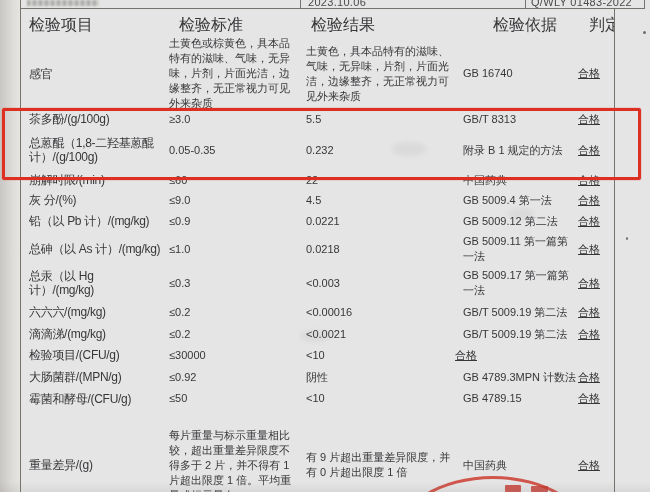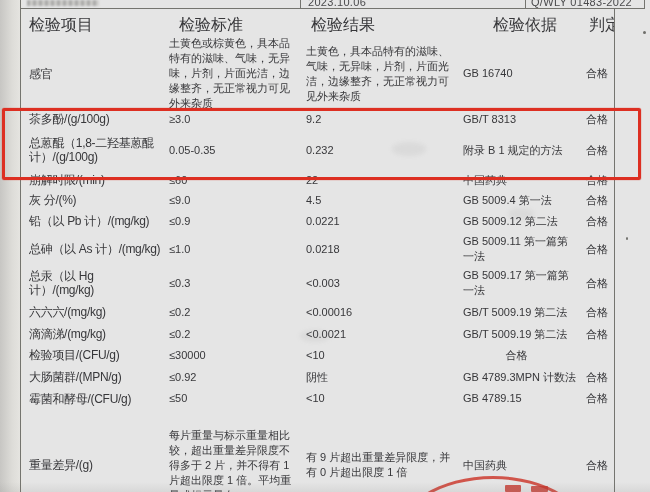--- a/index.html
+++ b/index.html
@@ -39,21 +39,21 @@
   #header-row{position:relative;height:28px;font-size:16px;}
   #header-row span{position:absolute;top:7px;white-space:nowrap;}
   .trow{
     display:grid;
     grid-template-columns:140px 137px 157px 123px 38px;
     align-items:center;
     font-size:11px;
   }
   .cell{padding-left:8px;line-height:15px;}
   .c-item{font-size:12px;letter-spacing:-0.3px;line-height:14px;}
-  .c-verdict{padding-left:0;text-align:center;}
+  .c-verdict{padding-left:0;text-align:left;text-decoration:underline;}
   .r0{height:72px}.r1{height:22px}.r2{height:40px}.r3{height:20px}
   .r4{height:20px}.r5{height:22px}.r6{height:34px}.r7{height:34px}
   .r8{height:24px}.r9{height:20px}.r10{height:22px}.r11{height:22px}
   .r12{height:21px}.r13{height:112px}
   
   #highlight-box{
     position:absolute;left:2px;top:108px;width:633px;height:66px;
     border:3px solid #dd2f22;border-radius:2px;
     box-shadow:0 0 0 .5px rgba(221,47,34,.25);
     pointer-events:none;
@@ -108,21 +108,21 @@
         <div class="trow r0">
           <div class="cell c-item">感官</div>
           <div class="cell c-standard">土黄色或棕黄色，具本品特有的滋味、气味，无异味，片剂，片面光洁，边缘整齐，无正常视力可见外来杂质</div>
           <div class="cell c-result">土黄色，具本品特有的滋味、气味，无异味，片剂，片面光洁，边缘整齐，无正常视力可见外来杂质</div>
           <div class="cell c-basis">GB 16740</div>
           <div class="cell c-verdict">合格</div>
         </div>
         <div class="trow r1">
           <div class="cell c-item">茶多酚/(g/100g)</div>
           <div class="cell c-standard">≥3.0</div>
-          <div class="cell c-result">9.2</div>
+          <div class="cell c-result">5.5</div>
           <div class="cell c-basis">GB/T 8313</div>
           <div class="cell c-verdict">合格</div>
         </div>
         <div class="trow r2">
           <div class="cell c-item">总蒽醌（1,8-二羟基蒽醌计）/(g/100g)</div>
           <div class="cell c-standard">0.05-0.35</div>
           <div class="cell c-result">0.232</div>
           <div class="cell c-basis">附录 B 1 规定的方法</div>
           <div class="cell c-verdict">合格</div>
         </div>

